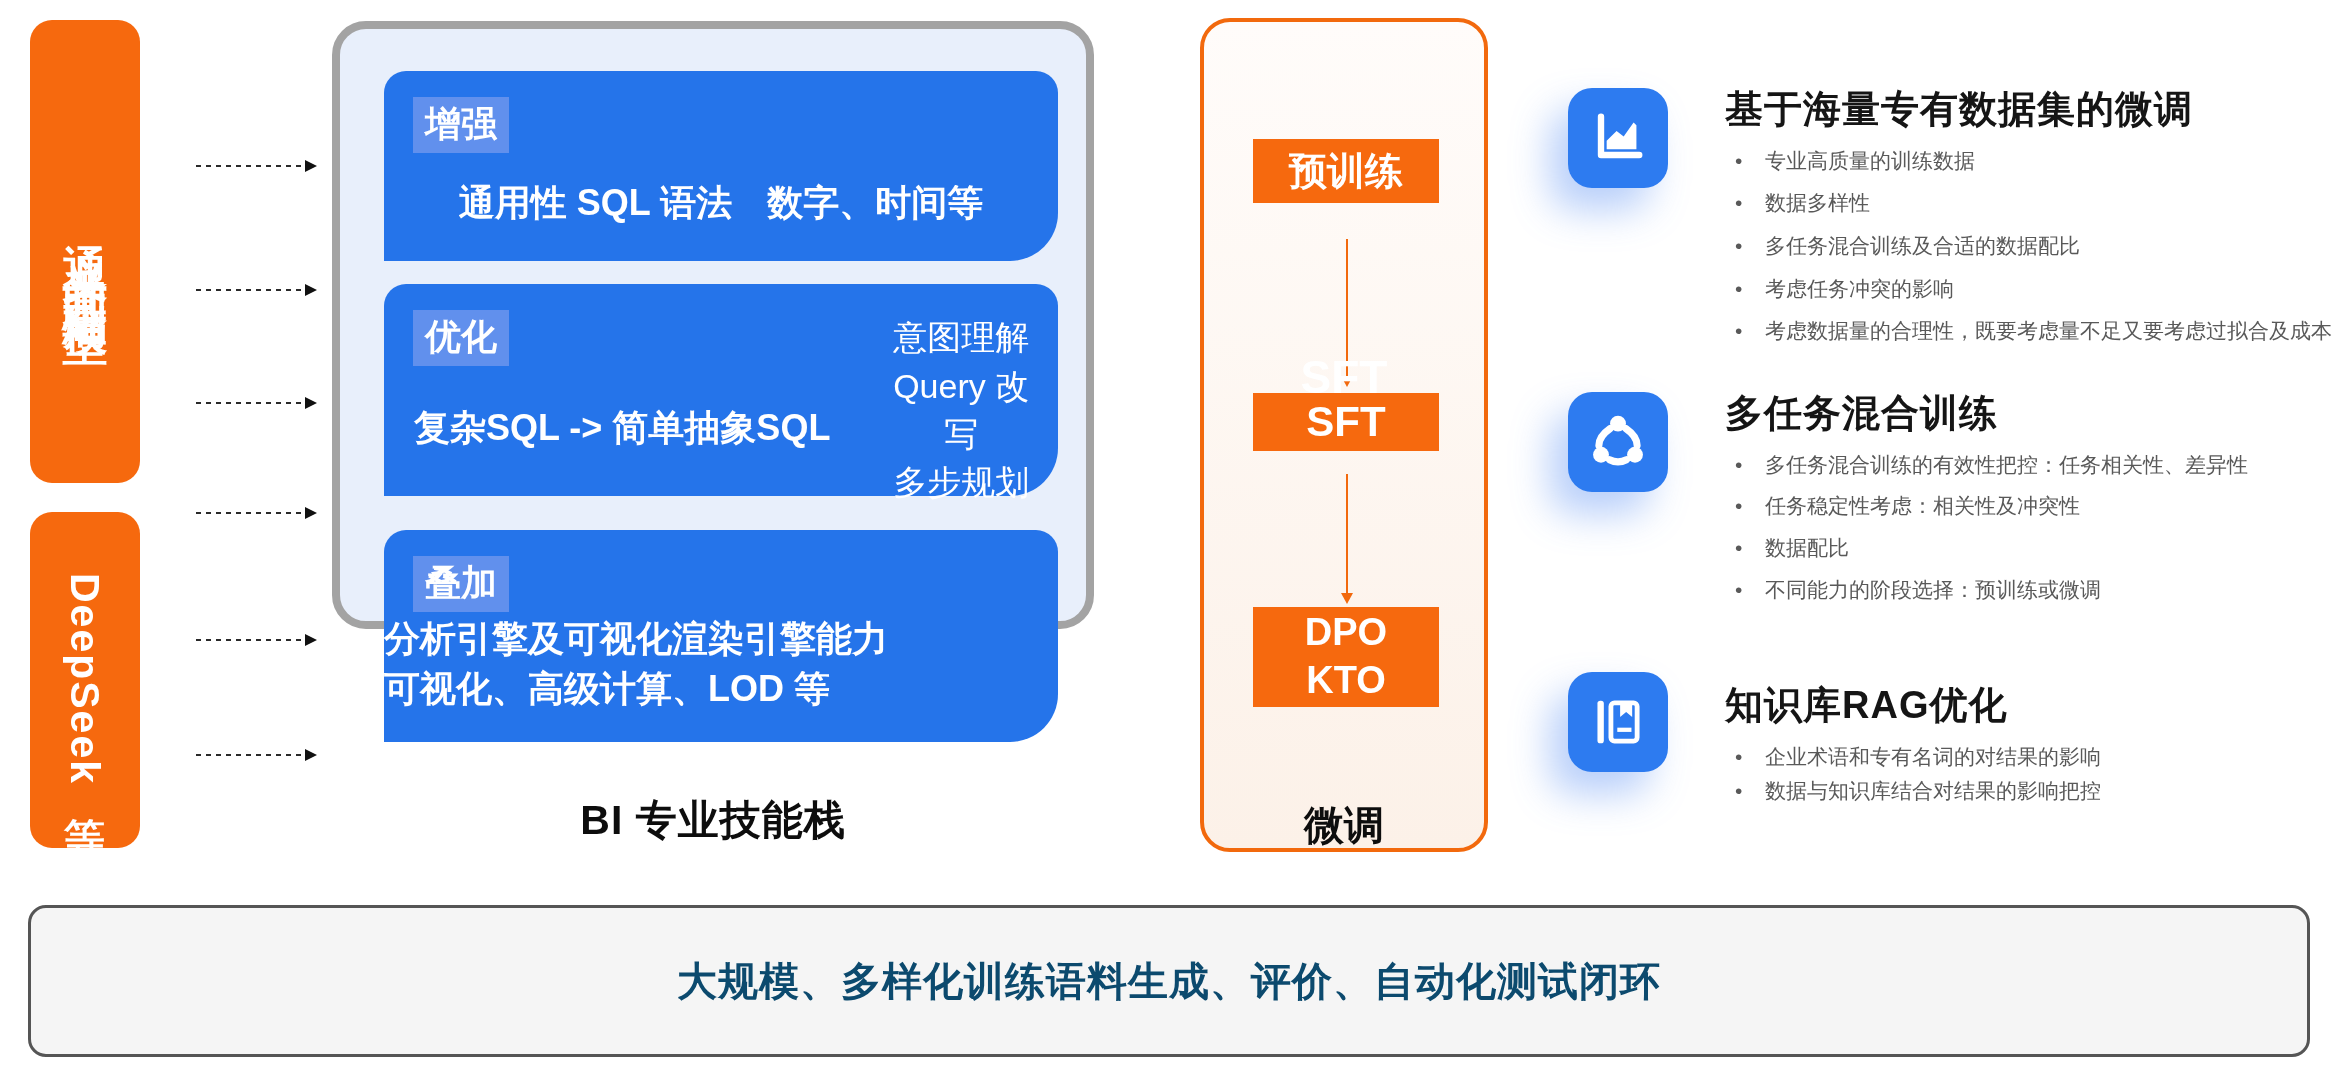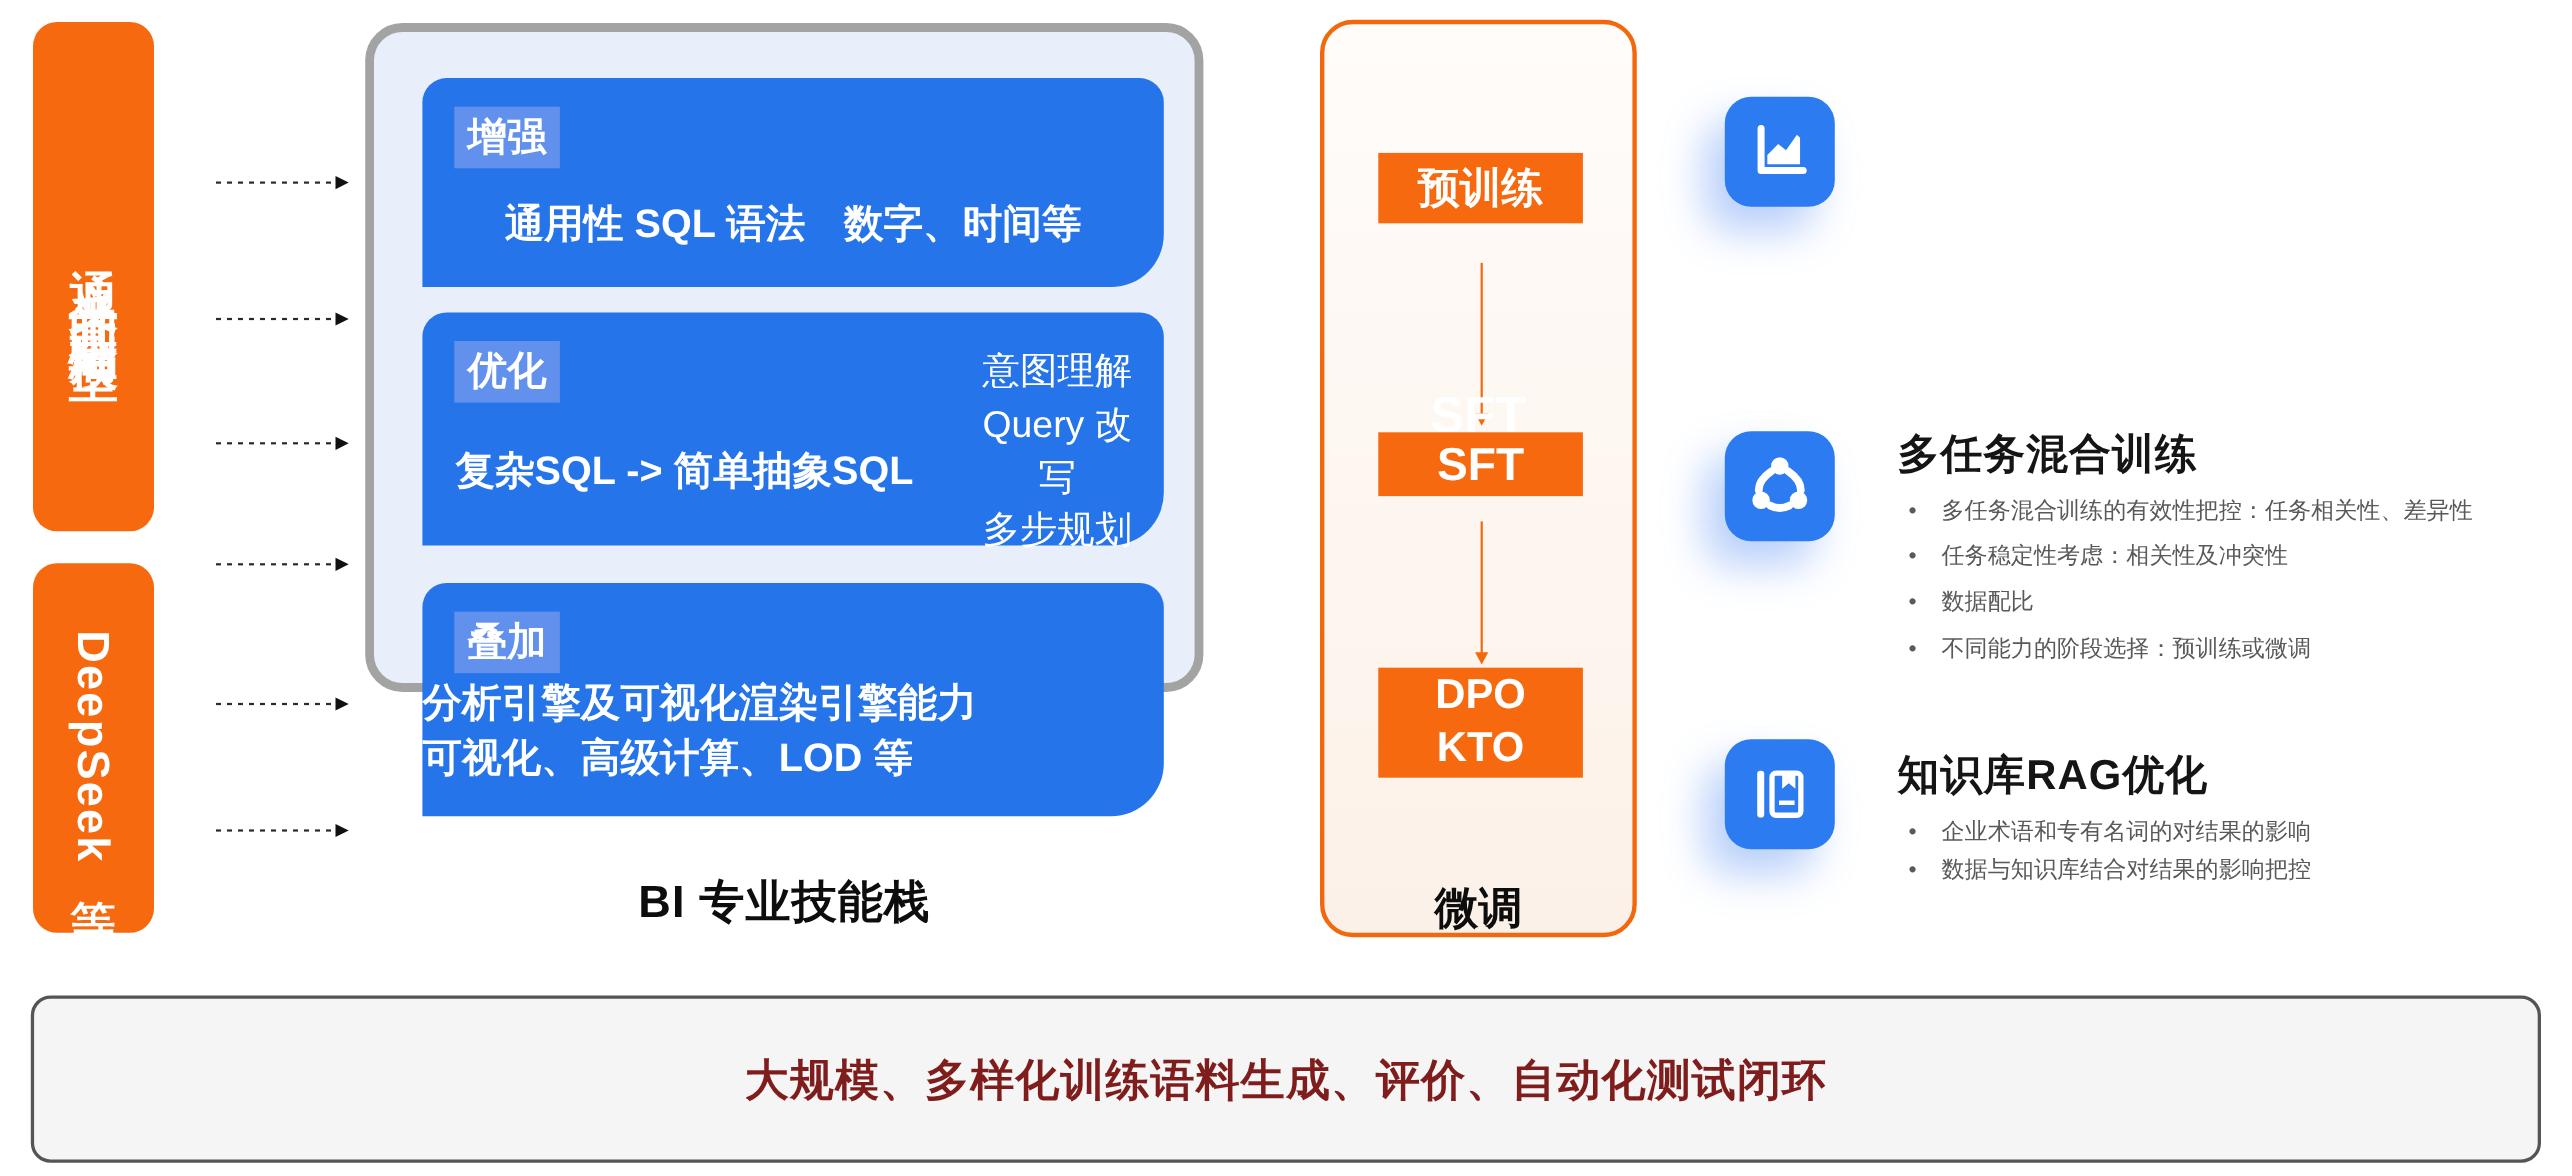--- a/index.html
+++ b/index.html
@@ -115,21 +115,21 @@
   .feature li::before{content:"•";position:absolute;left:10px;color:#595959;}
   .feature.f1{top:88px;}  .feature.f1 li{margin-bottom:17px;}
   .feature.f2{top:392px;} .feature.f2 li{margin-bottom:16px;}
   .feature.f3{top:672px;} .feature.f3 .ftext{padding-top:12px;} .feature.f3 li{margin-bottom:9px;}
 
   
   .footer-banner{
     position:absolute;left:28px;top:905px;width:2282px;height:152px;
     background:#F5F5F5;border:3px solid #555555;border-radius:18px;
     display:flex;align-items:center;justify-content:center;
-    font-size:40px;font-weight:800;color:#7f1d1d;letter-spacing:1px;
+    font-size:40px;font-weight:800;color:#0c4a6e;letter-spacing:1px;
   }
 </style>
 </head>
 <body>
 
 <div class="stage">
 
   <div class="model-box tongyi">
     <span class="vtext">通义千问基础模型</span>
   </div>
@@ -190,20 +190,30 @@
     <div class="pipeline-caption">微调</div>
   </section>
 
   <section class="feature f1">
     <div class="ficon">
       <svg viewBox="0 0 48 48" aria-hidden="true">
         <path d="M12 9 v27 h27" stroke="#ffffff" stroke-width="4.5" fill="none" stroke-linecap="round" stroke-linejoin="round"></path>
         <path d="M16 32 v-6 l7-7 5 4 7-10 2 2 v17 z" fill="#ffffff"></path>
       </svg>
     </div>
+    <div class="ftext">
+      <div class="ftitle">基于海量专有数据集的微调</div>
+      <ul>
+        <li>专业高质量的训练数据</li>
+        <li>数据多样性</li>
+        <li>多任务混合训练及合适的数据配比</li>
+        <li>考虑任务冲突的影响</li>
+        <li>考虑数据量的合理性，既要考虑量不足又要考虑过拟合及成本</li>
+      </ul>
+    </div>
   </section>
 
   <section class="feature f2">
     <div class="ficon">
       <svg viewBox="0 0 48 48" aria-hidden="true">
         <circle cx="24" cy="11" r="5.6" fill="#ffffff"></circle>
         <circle cx="12" cy="33" r="5.6" fill="#ffffff"></circle>
         <circle cx="36" cy="33" r="5.6" fill="#ffffff"></circle>
         <path d="M18.5 14.5 Q10.5 20 10.5 26.5" stroke="#ffffff" stroke-width="5" fill="none" stroke-linecap="round"></path>
         <path d="M29.5 14.5 Q37.5 20 37.5 26.5" stroke="#ffffff" stroke-width="5" fill="none" stroke-linecap="round"></path>

